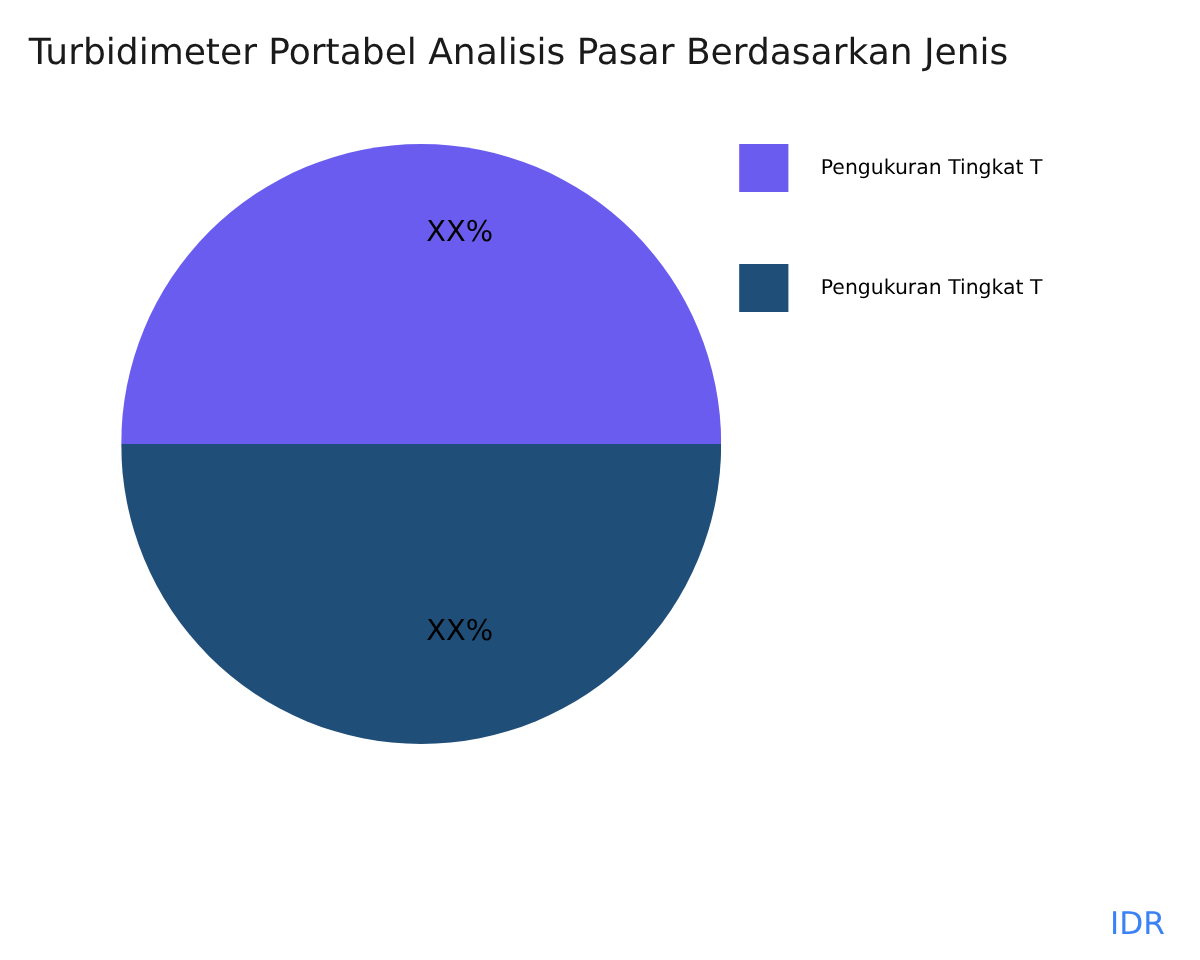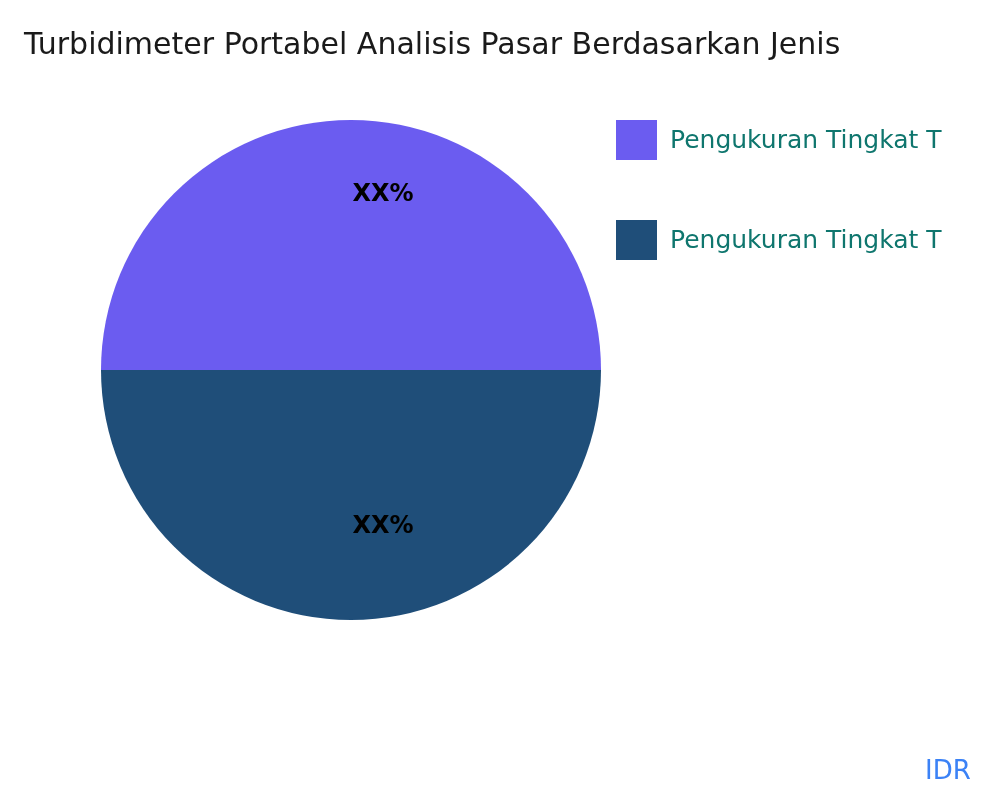--- a/index.html
+++ b/index.html
@@ -53,21 +53,20 @@
     height: 500px;
   }
 
   .slice-label {
     position: absolute;
     font-size: 24px;
     line-height: 24px;
     color: #000000;
     white-space: nowrap;
     transform: translate(-50%, -50%);
-    font-weight: bold;
   }
   #slice-label-0 { left: 282px; top: 405px; }
   #slice-label-1 { left: 282px; top:  73px; }
 
   
   #legend {
     position: absolute;
     left: 616px;
     top: 120px;
     width: 500px;
@@ -80,26 +79,26 @@
   }
   .legend-swatch {
     position: absolute;
     left: 0;
     top: 0;
     width: 41px;
     height: 40px;
   }
   .legend-label {
     position: absolute;
-    left: 54px;
+    left: 68px;
     top: 50%;
     transform: translateY(-50%);
-    font-size: 25px;
+    font-size: 17px;
     line-height: 30px;
-    color: #0f766e;
+    color: #000000;
     white-space: nowrap;
   }
 
   
   #currency-note {
     position: absolute;
     left: 925px;
     top: 755px;
     font-size: 26px;
     line-height: 30px;

